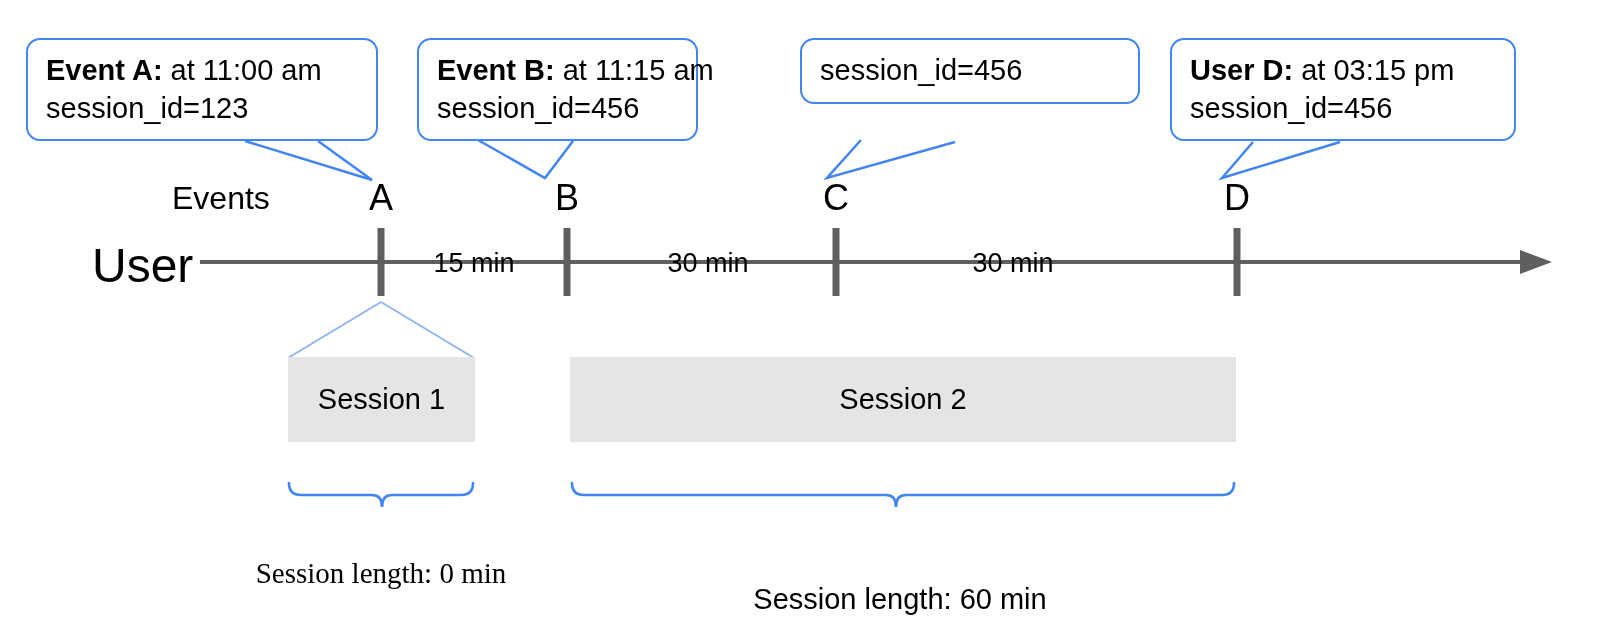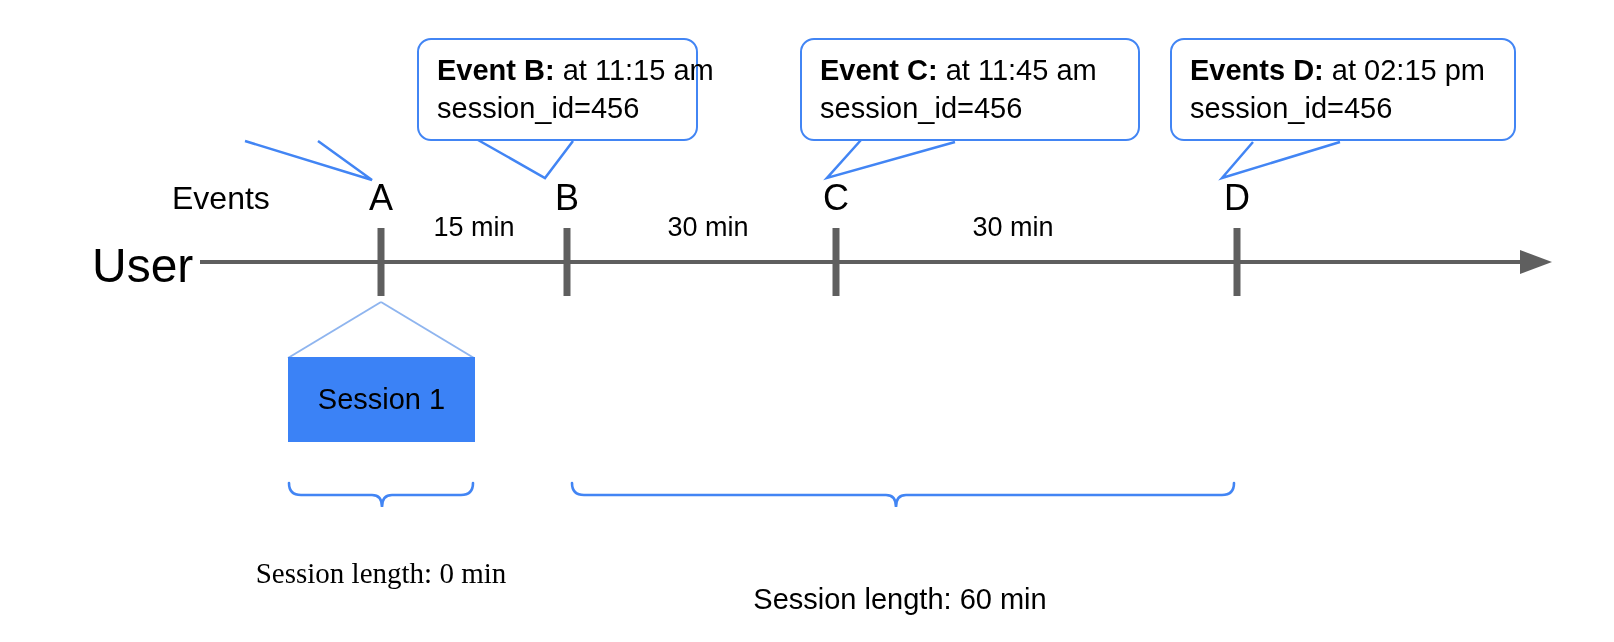--- a/index.html
+++ b/index.html
@@ -68,24 +68,25 @@
     z-index: 2;
   }
   .gap-label {
     position: absolute;
     font-size: 27px;
     color: #000000;
     text-align: center;
     transform: translateX(-50%);
     white-space: nowrap;
     z-index: 2;
+    margin-top: 36px;
   }
   .session-bar {
     position: absolute;
-    background: #3b82f6;
+    background: #e5e5e5;
     display: flex;
     align-items: center;
     justify-content: center;
     font-size: 29px;
     color: #000000;
     z-index: 2;
   }
   .length-label {
     position: absolute;
     font-size: 29px;
@@ -126,50 +127,56 @@
       <path d="M 381 302 L 288 358"></path>
       <path d="M 381 302 L 474 358"></path>
     </g>
 
     <g fill="none" stroke="#4285f4" stroke-width="2.6" stroke-linecap="round">
       <path d="M 289 483 q 0 12 12 12 L 372 495 q 10 0 10 12 q 0 -12 10 -12 L 461 495 q 12 0 12 -12"></path>
       <path d="M 572 483 q 0 12 12 12 L 886 495 q 10 0 10 12 q 0 -12 10 -12 L 1222 495 q 12 0 12 -12"></path>
     </g>
   </svg>
 
+  <div class="callout" style="left:26px; top:38px; width:352px;">
+    <span><b>Event A:</b><span> at 11:00 am</span></span>
+    <span class="line2">session_id=123</span>
+  </div>
 
   <div class="callout" style="left:417px; top:38px; width:281px;">
     <span><b>Event B:</b><span> at 11:15 am</span></span>
     <span class="line2">session_id=456</span>
   </div>
 
   <div class="callout" style="left:800px; top:38px; width:340px;">
-    <span><b>Event C:</b><span> at 11:45 am</span></span>
     <span class="line2">session_id=456</span>
   </div>
 
   <div class="callout" style="left:1170px; top:38px; width:346px;">
-    <span><b>Events D:</b><span> at 02:15 pm</span></span>
+    <span><b>User D:</b><span> at 03:15 pm</span></span>
     <span class="line2">session_id=456</span>
   </div>
 
   <div class="events-label" style="left:172px; top:180px;">Events</div>
 
   <div class="axis-label" style="left:92px; top:238px;">User</div>
 
   <div class="event-letter" style="left:381px; top:177px;">A</div>
   <div class="event-letter" style="left:567px; top:177px;">B</div>
   <div class="event-letter" style="left:836px; top:177px;">C</div>
   <div class="event-letter" style="left:1237px; top:177px;">D</div>
 
   <div class="gap-label" style="left:474px; top:212px;">15 min</div>
   <div class="gap-label" style="left:708px; top:212px;">30 min</div>
   <div class="gap-label" style="left:1013px; top:212px;">30 min</div>
 
   <div class="session-bar" style="left:288px; top:357px; width:187px; height:85px;">
     <span>Session 1</span>
   </div>
 
+  <div class="session-bar" style="left:570px; top:357px; width:666px; height:85px;">
+    <span>Session 2</span>
+  </div>
 
   <div class="length-label" style="left:381px; top:557px;font-family:Liberation Serif, serif;">Session length: 0 min</div>
   <div class="length-label" style="left:900px; top:557px;margin-top:26px;">Session length: 60 min</div>
 
 </div>
 
 </body></html>

